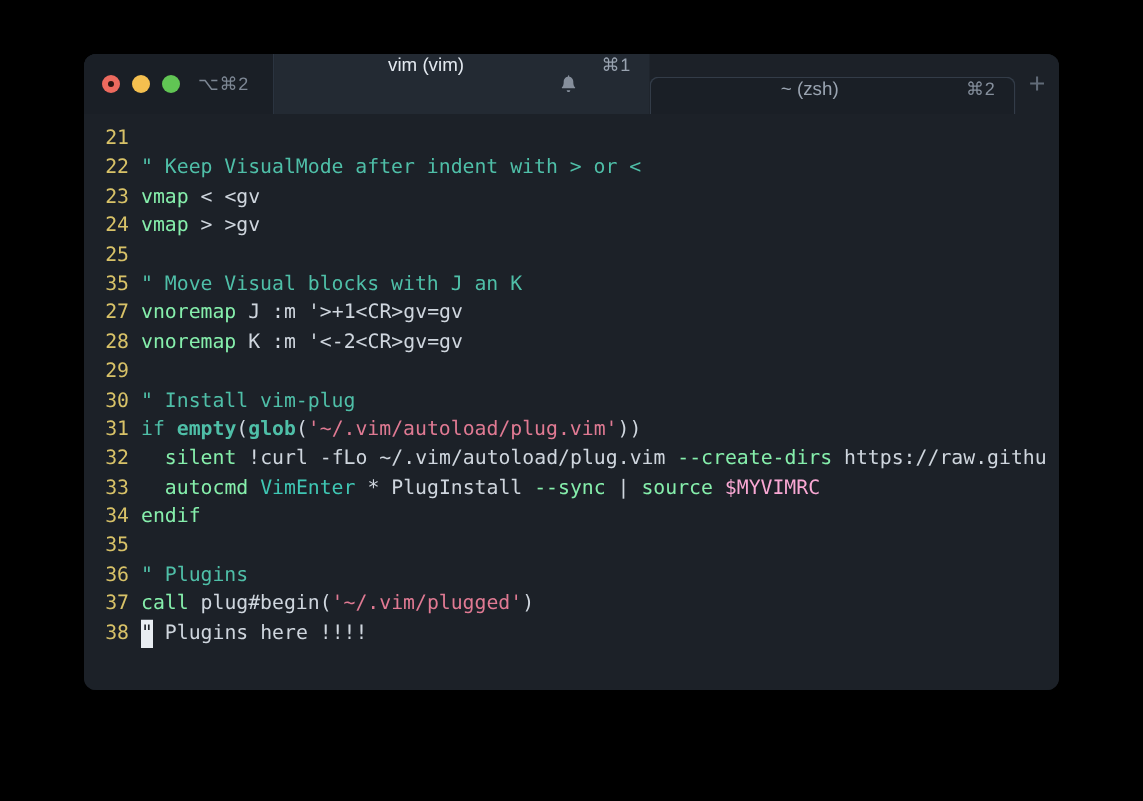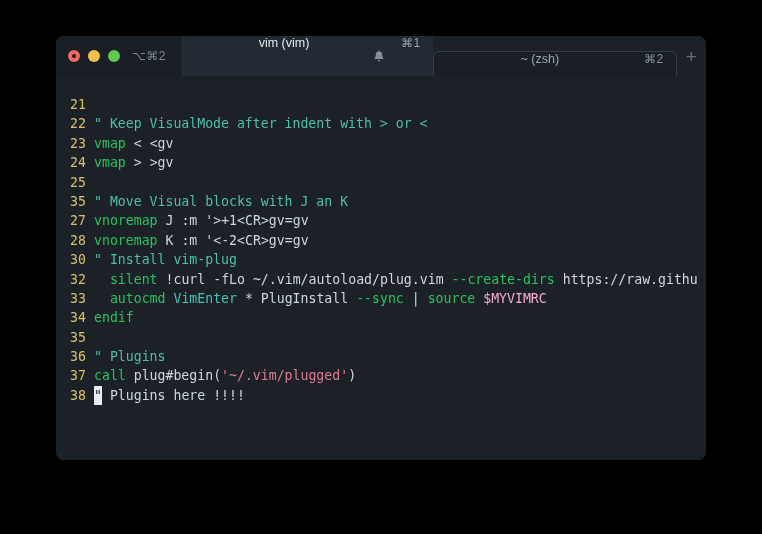--- a/index.html
+++ b/index.html
@@ -163,32 +163,31 @@
     line-height: 19.4px;
   }
   .lineno {
     width: 38px;
     min-width: 38px;
     text-align: right;
     padding-right: 8px;
     color: #d8c268;
     box-sizing: border-box;
     user-select: none;
-    margin-top: 12px;
   }
   .code-text {
     flex: 1;
     color: #cfd6de;
     overflow: hidden;
     white-space: pre;
   }
 
   
   .c-comment  { color: #4fbfa8; }
-  .c-keyword  { color: #22c55e; text-align: right; }
+  .c-keyword  { color: #86efac; text-align: right; }
   .c-stmt     { color: #4fbfa8; }
   .c-func     { color: #4fbfa8; font-weight: bold; }
   .c-string   { color: #e07a93; }
   .c-type     { color: #3fc7b4; }
   .c-var      { color: #f9a8d4; text-align: center; }
   .c-plain    { color: #cfd6de; }
 
   .cursor {
     background: #e8edf2;
     color: #1c2128;
@@ -234,21 +233,23 @@
   <div id="code-area">
 
   <div class="code-line"><span class="lineno">21</span><span class="code-text"></span></div>
       <div class="code-line"><span class="lineno">22</span><span class="code-text"><span class="c-comment">" Keep VisualMode after indent with &gt; or &lt;</span></span></div>
       <div class="code-line"><span class="lineno">23</span><span class="code-text"><span class="c-keyword">vmap</span><span class="c-plain"> </span><span class="c-plain">&lt;</span><span class="c-plain"> </span><span class="c-plain">&lt;</span><span class="c-plain">gv</span></span></div>
       <div class="code-line"><span class="lineno">24</span><span class="code-text"><span class="c-keyword">vmap</span><span class="c-plain"> </span><span class="c-plain">&gt;</span><span class="c-plain"> </span><span class="c-plain">&gt;</span><span class="c-plain">gv</span></span></div>
       <div class="code-line"><span class="lineno">25</span><span class="code-text"></span></div>
       <div class="code-line"><span class="lineno">35</span><span class="code-text"><span class="c-comment">" Move Visual blocks with J an K</span></span></div>
       <div class="code-line"><span class="lineno">27</span><span class="code-text"><span class="c-keyword">vnoremap</span><span class="c-plain"> </span><span class="c-plain">J</span><span class="c-plain"> </span><span class="c-plain">:</span><span class="c-plain">m</span><span class="c-plain"> </span><span class="c-plain">'</span><span class="c-plain">&gt;</span><span class="c-plain">+</span><span class="c-plain">1</span><span class="c-plain">&lt;</span><span class="c-plain">CR</span><span class="c-plain">&gt;</span><span class="c-plain">gv</span><span class="c-plain">=</span><span class="c-plain">gv</span></span></div>
       <div class="code-line"><span class="lineno">28</span><span class="code-text"><span class="c-keyword">vnoremap</span><span class="c-plain"> </span><span class="c-plain">K</span><span class="c-plain"> </span><span class="c-plain">:</span><span class="c-plain">m</span><span class="c-plain"> </span><span class="c-plain">'</span><span class="c-plain">&lt;</span><span class="c-plain">-</span><span class="c-plain">2</span><span class="c-plain">&lt;</span><span class="c-plain">CR</span><span class="c-plain">&gt;</span><span class="c-plain">gv</span><span class="c-plain">=</span><span class="c-plain">gv</span></span></div>
+      <div class="code-line"><span class="lineno">29</span><span class="code-text"></span></div>
       <div class="code-line"><span class="lineno">30</span><span class="code-text"><span class="c-comment">" Install vim-plug</span></span></div>
+      <div class="code-line"><span class="lineno">31</span><span class="code-text"><span class="c-stmt">if</span><span class="c-plain"> </span><span class="c-func">empty</span><span class="c-plain">(</span><span class="c-func">glob</span><span class="c-plain">(</span><span class="c-string">'~/.vim/autoload/plug.vim'</span><span class="c-plain">)</span><span class="c-plain">)</span></span></div>
       <div class="code-line"><span class="lineno">32</span><span class="code-text"><span class="c-plain"> </span><span class="c-plain"> </span><span class="c-keyword">silent</span><span class="c-plain"> </span><span class="c-plain">!</span><span class="c-plain">curl</span><span class="c-plain"> </span><span class="c-plain">-</span><span class="c-plain">fLo</span><span class="c-plain"> </span><span class="c-plain">~</span><span class="c-plain">/</span><span class="c-plain">.</span><span class="c-plain">vim</span><span class="c-plain">/</span><span class="c-plain">autoload</span><span class="c-plain">/</span><span class="c-plain">plug</span><span class="c-plain">.</span><span class="c-plain">vim</span><span class="c-plain"> </span><span class="c-keyword">--create-dirs</span><span class="c-plain"> </span><span class="c-plain">https</span><span class="c-plain">:</span><span class="c-plain">/</span><span class="c-plain">/</span><span class="c-plain">raw</span><span class="c-plain">.</span><span class="c-plain">githu</span></span></div>
       <div class="code-line"><span class="lineno">33</span><span class="code-text"><span class="c-plain"> </span><span class="c-plain"> </span><span class="c-keyword">autocmd</span><span class="c-plain"> </span><span class="c-type">VimEnter</span><span class="c-plain"> </span><span class="c-plain">*</span><span class="c-plain"> </span><span class="c-plain">PlugInstall</span><span class="c-plain"> </span><span class="c-keyword">--sync</span><span class="c-plain"> </span><span class="c-plain">|</span><span class="c-plain"> </span><span class="c-keyword">source</span><span class="c-plain"> </span><span class="c-var">$MYVIMRC</span></span></div>
       <div class="code-line"><span class="lineno">34</span><span class="code-text"><span class="c-keyword">endif</span></span></div>
       <div class="code-line"><span class="lineno">35</span><span class="code-text"></span></div>
       <div class="code-line"><span class="lineno">36</span><span class="code-text"><span class="c-comment">" Plugins</span></span></div>
       <div class="code-line"><span class="lineno">37</span><span class="code-text"><span class="c-keyword">call</span><span class="c-plain"> </span><span class="c-plain">plug#begin</span><span class="c-plain">(</span><span class="c-string">'~/.vim/plugged'</span><span class="c-plain">)</span></span></div>
       <div class="code-line"><span class="lineno">38</span><span class="code-text"><span class="cursor">"</span><span class="c-plain"> </span><span class="c-plain">Plugins</span><span class="c-plain"> </span><span class="c-plain">here</span><span class="c-plain"> </span><span class="c-plain">!</span><span class="c-plain">!</span><span class="c-plain">!</span><span class="c-plain">!</span></span></div>
     </div>
 
 </div>

